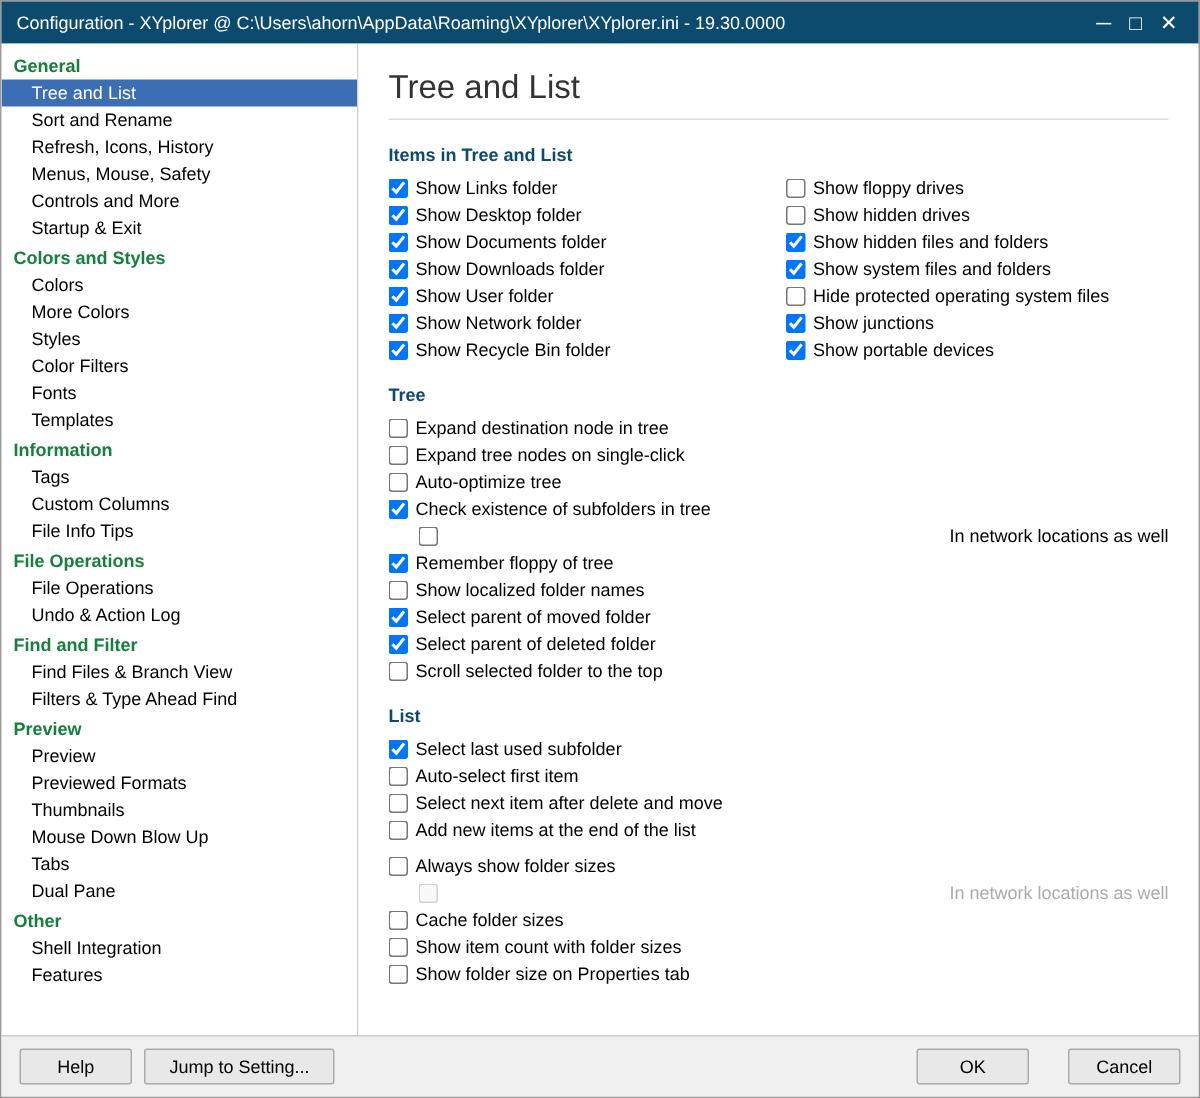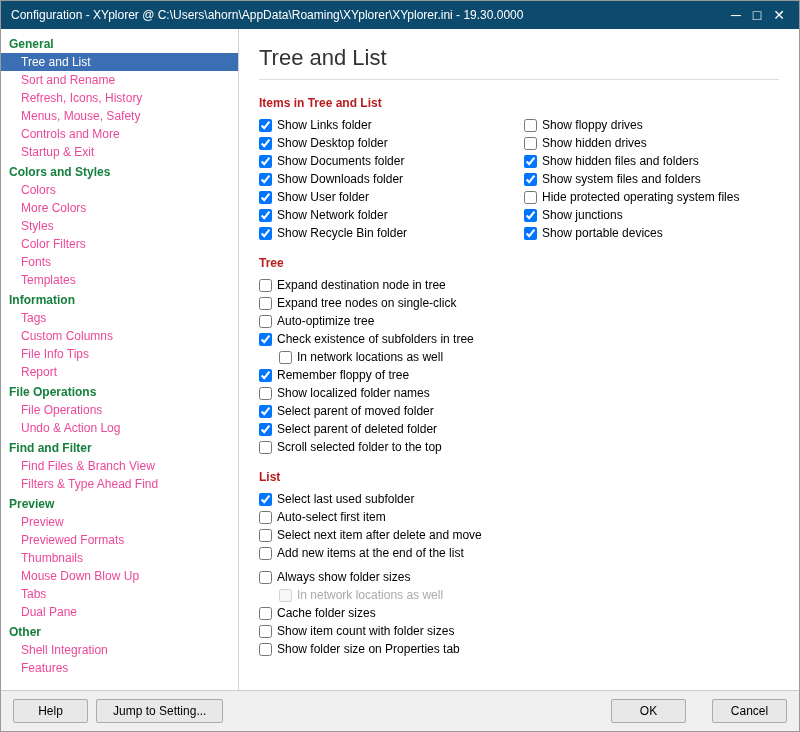--- a/index.html
+++ b/index.html
@@ -9,37 +9,37 @@
 
     .title-bar { background: #0c4a6e; color: white; padding: 6px 10px; display: flex; justify-content: space-between; align-items: center; font-size: 12px; }
     .title-bar-controls { display: flex; gap: 4px; }
     .title-btn { background: none; border: none; color: white; cursor: pointer; font-size: 14px; padding: 0 4px; }
 
     .content { display: flex; flex: 1; overflow: hidden; }
 
     
     .sidebar { width: 238px; background: white; border-right: 1px solid #d0d0d0; overflow-y: auto; padding: 4px 0; font-size: 12px; }
     .sidebar-group-label { font-weight: bold; color: #15803d; padding: 4px 8px 2px 8px; }
-    .sidebar-item { padding: 2px 8px 2px 20px; cursor: pointer; color: #ec4899; }
+    .sidebar-item { padding: 2px 8px 2px 20px; cursor: pointer; color: #000000; }
     .sidebar-item.selected { background: #3c6eb4; color: white; }
 
     
     .main { flex: 1; background: white; padding: 16px 20px; overflow-y: auto; }
     .main-title { font-size: 22px; font-weight: 300; color: #333; margin-bottom: 16px; border-bottom: 1px solid #ddd; padding-bottom: 8px; }
 
-    .section-title { font-weight: bold; font-size: 12px; color: #b91c1c; margin-bottom: 6px; margin-top: 12px; }
+    .section-title { font-weight: bold; font-size: 12px; color: #0c4a6e; margin-bottom: 6px; margin-top: 12px; }
 
     .checkbox-row { display: flex; align-items: center; gap: 5px; padding: 2px 0; font-size: 12px; color: #000; }
     .checkbox-row input[type="checkbox"] { width: 13px; height: 13px; cursor: pointer; }
 
     .two-col { display: flex; gap: 0; }
     .col-left { flex: 1; padding-right: 10px; }
     .col-right { flex: 1; }
 
-    .indented { margin-left: 20px; }
+    .indented { margin-left: 20px; justify-content: space-between; }
 
     
     .footer { background: #f0f0f0; border-top: 1px solid #ccc; padding: 8px 12px; display: flex; justify-content: space-between; align-items: center; }
     .footer-left { display: flex; gap: 8px; }
     .footer-right { display: flex; gap: 6px; align-items: center; }
     .btn { background: #e8e8e8; border: 1px solid #ababab; padding: 4px 16px; cursor: pointer; font-size: 12px; border-radius: 2px; min-width: 75px; }
     .btn-ok { background: #e8e8e8; }
     .btn-cancel { background: #e8e8e8; margin-left: 20px; }
   </style>
 </head>
@@ -70,21 +70,20 @@
         <div class="sidebar-item">Colors</div>
         <div class="sidebar-item">More Colors</div>
         <div class="sidebar-item">Styles</div>
         <div class="sidebar-item">Color Filters</div>
         <div class="sidebar-item">Fonts</div>
         <div class="sidebar-item">Templates</div>
         <div class="sidebar-group-label">Information</div>
         <div class="sidebar-item">Tags</div>
         <div class="sidebar-item">Custom Columns</div>
         <div class="sidebar-item">File Info Tips</div>
-        <div class="sidebar-item">Report</div>
         <div class="sidebar-group-label">File Operations</div>
         <div class="sidebar-item">File Operations</div>
         <div class="sidebar-item">Undo &amp; Action Log</div>
         <div class="sidebar-group-label">Find and Filter</div>
         <div class="sidebar-item">Find Files &amp; Branch View</div>
         <div class="sidebar-item">Filters &amp; Type Ahead Find</div>
         <div class="sidebar-group-label">Preview</div>
         <div class="sidebar-item">Preview</div>
         <div class="sidebar-item">Previewed Formats</div>
         <div class="sidebar-item">Thumbnails</div>

